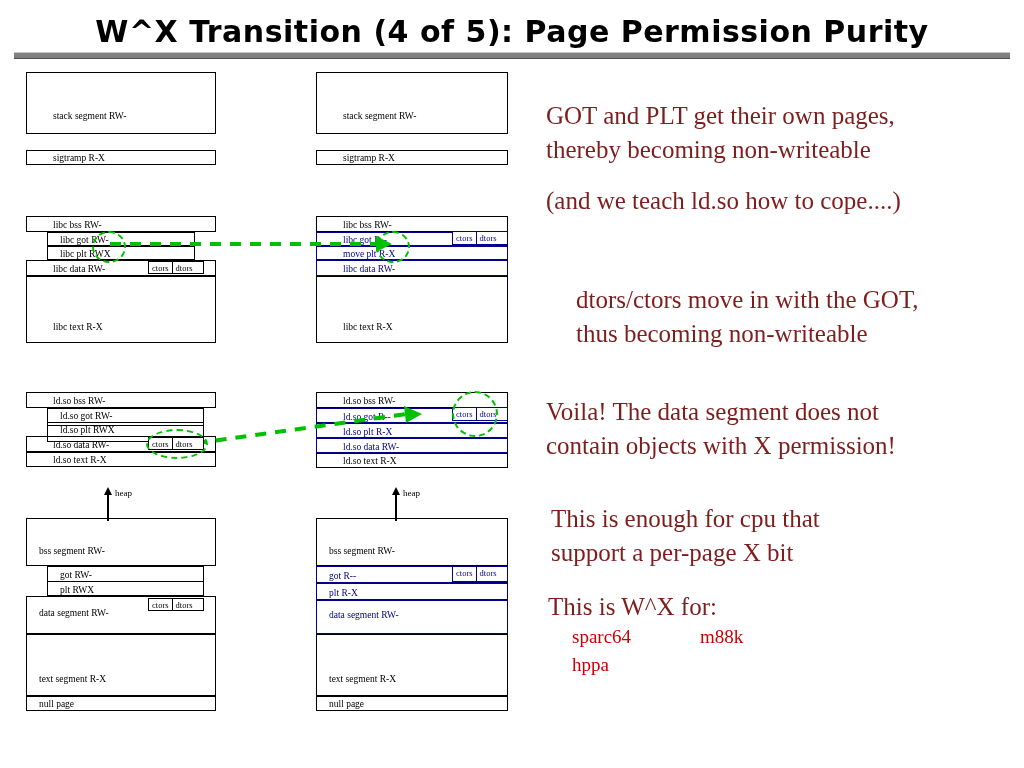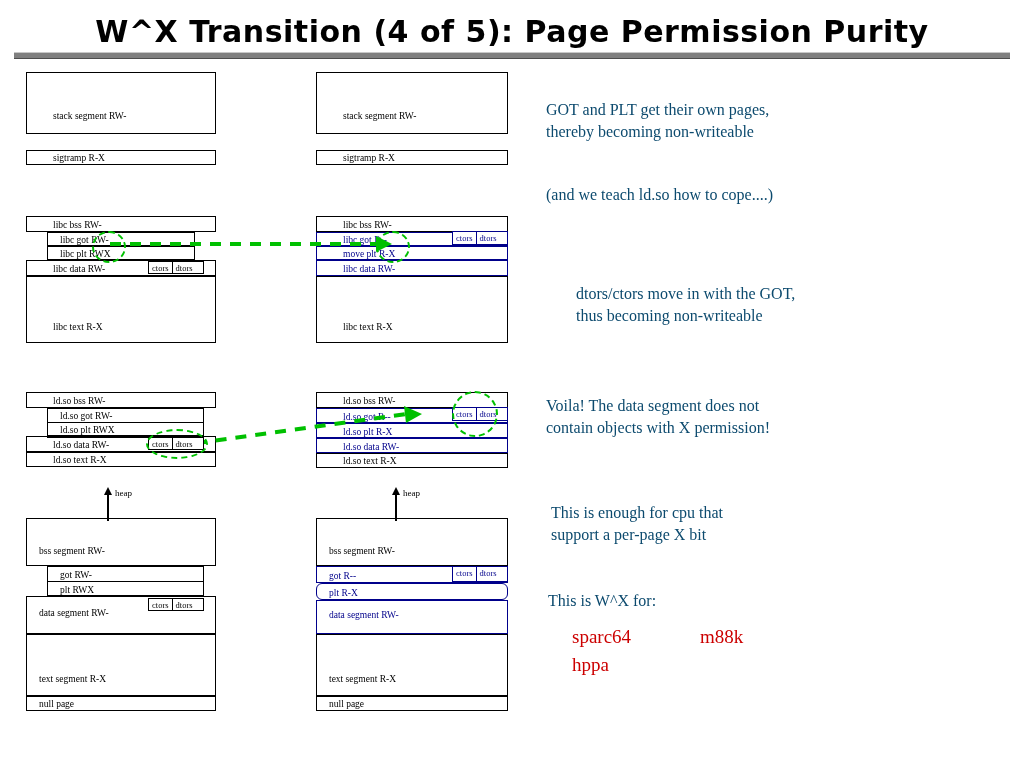--- a/index.html
+++ b/index.html
@@ -120,22 +120,22 @@
     z-index: 7;
     pointer-events: none;
   }
 
   
   .connector { position: absolute; z-index: 5; overflow: visible; }
 
   
   .note {
     position: absolute;
-    color: #0c4a6e;
-    font-size: 16px;
+    color: #7f1d1d;
+    font-size: 25px;
     line-height: 1.35;
     white-space: pre-line;
   }
   .arch-list {
     position: absolute;
     color: #cc0000;
     font-size: 19px;
     line-height: 1.45;
   }
   .arch-row { display: flex; }
@@ -174,24 +174,24 @@
     <span class="sep">dtors</span>
   </div>
   <div class="box" style="left:26px; top:276px; width:190px; height:67px;">
     <span class="lbl lbl-in" style="top:46px;">libc text R-X</span>
   </div>
   <div class="circle" style="left:92px; top:231px; width:34px; height:32px;"></div>
 
   <div class="box" style="left:26px; top:392px; width:190px; height:16px;">
     <span class="lbl lbl-in" style="top:4px;">ld.so bss RW-</span>
   </div>
-  <div class="box" style="left:47px; top:408px; width:157px; height:30px;text-align:center;">
+  <div class="box" style="left:47px; top:408px; width:157px; height:18px;text-align:center;">
     <span class="lbl" style="left:12px; top:3px;">ld.so got  RW-</span>
   </div>
-  <div class="box" style="left:47px; top:422px; width:157px; height:14px;">
+  <div class="box" style="left:47px; top:422px; width:157px; height:20px;">
     <span class="lbl" style="left:12px; top:3px;">ld.so plt  RWX</span>
   </div>
   <div class="box" style="left:26px; top:436px; width:190px; height:16px;">
     <span class="lbl lbl-in" style="top:4px;">ld.so data RW-</span>
   </div>
   <div class="cdpair" style="left:148px; top:437px; width:56px; height:13px;">
     <span>ctors</span>
     <span class="sep">dtors</span>
   </div>
   <div class="box" style="left:26px; top:452px; width:190px; height:15px;">
@@ -286,21 +286,21 @@
     <div class="shaft"></div>
     <div class="heap-label">heap</div>
   </div>
 
   <div class="box" style="left:316px; top:518px; width:192px; height:48px;">
     <span class="lbl lbl-left" style="top:28px;">bss segment RW-</span>
   </div>
   <div class="box blue" style="left:316px; top:566px; width:192px; height:17px;">
     <span class="lbl lbl-left" style="top:5px;">got R--</span>
   </div>
-  <div class="box blue" style="left:316px; top:583px; width:192px; height:17px;border-radius:6px;">
+  <div class="box blue" style="left:316px; top:583px; width:192px; height:17px;">
     <span class="lbl lbl-left" style="top:5px;">plt R-X</span>
   </div>
   <div class="box blue" style="left:316px; top:600px; width:192px; height:34px;">
     <span class="lbl lbl-left" style="top:10px;">data segment RW-</span>
   </div>
   <div class="cdpair blue" style="left:452px; top:566px; width:56px; height:16px;">
     <span>ctors</span>
     <span class="sep">dtors</span>
   </div>
   <div class="box" style="left:316px; top:634px; width:192px; height:62px;">

